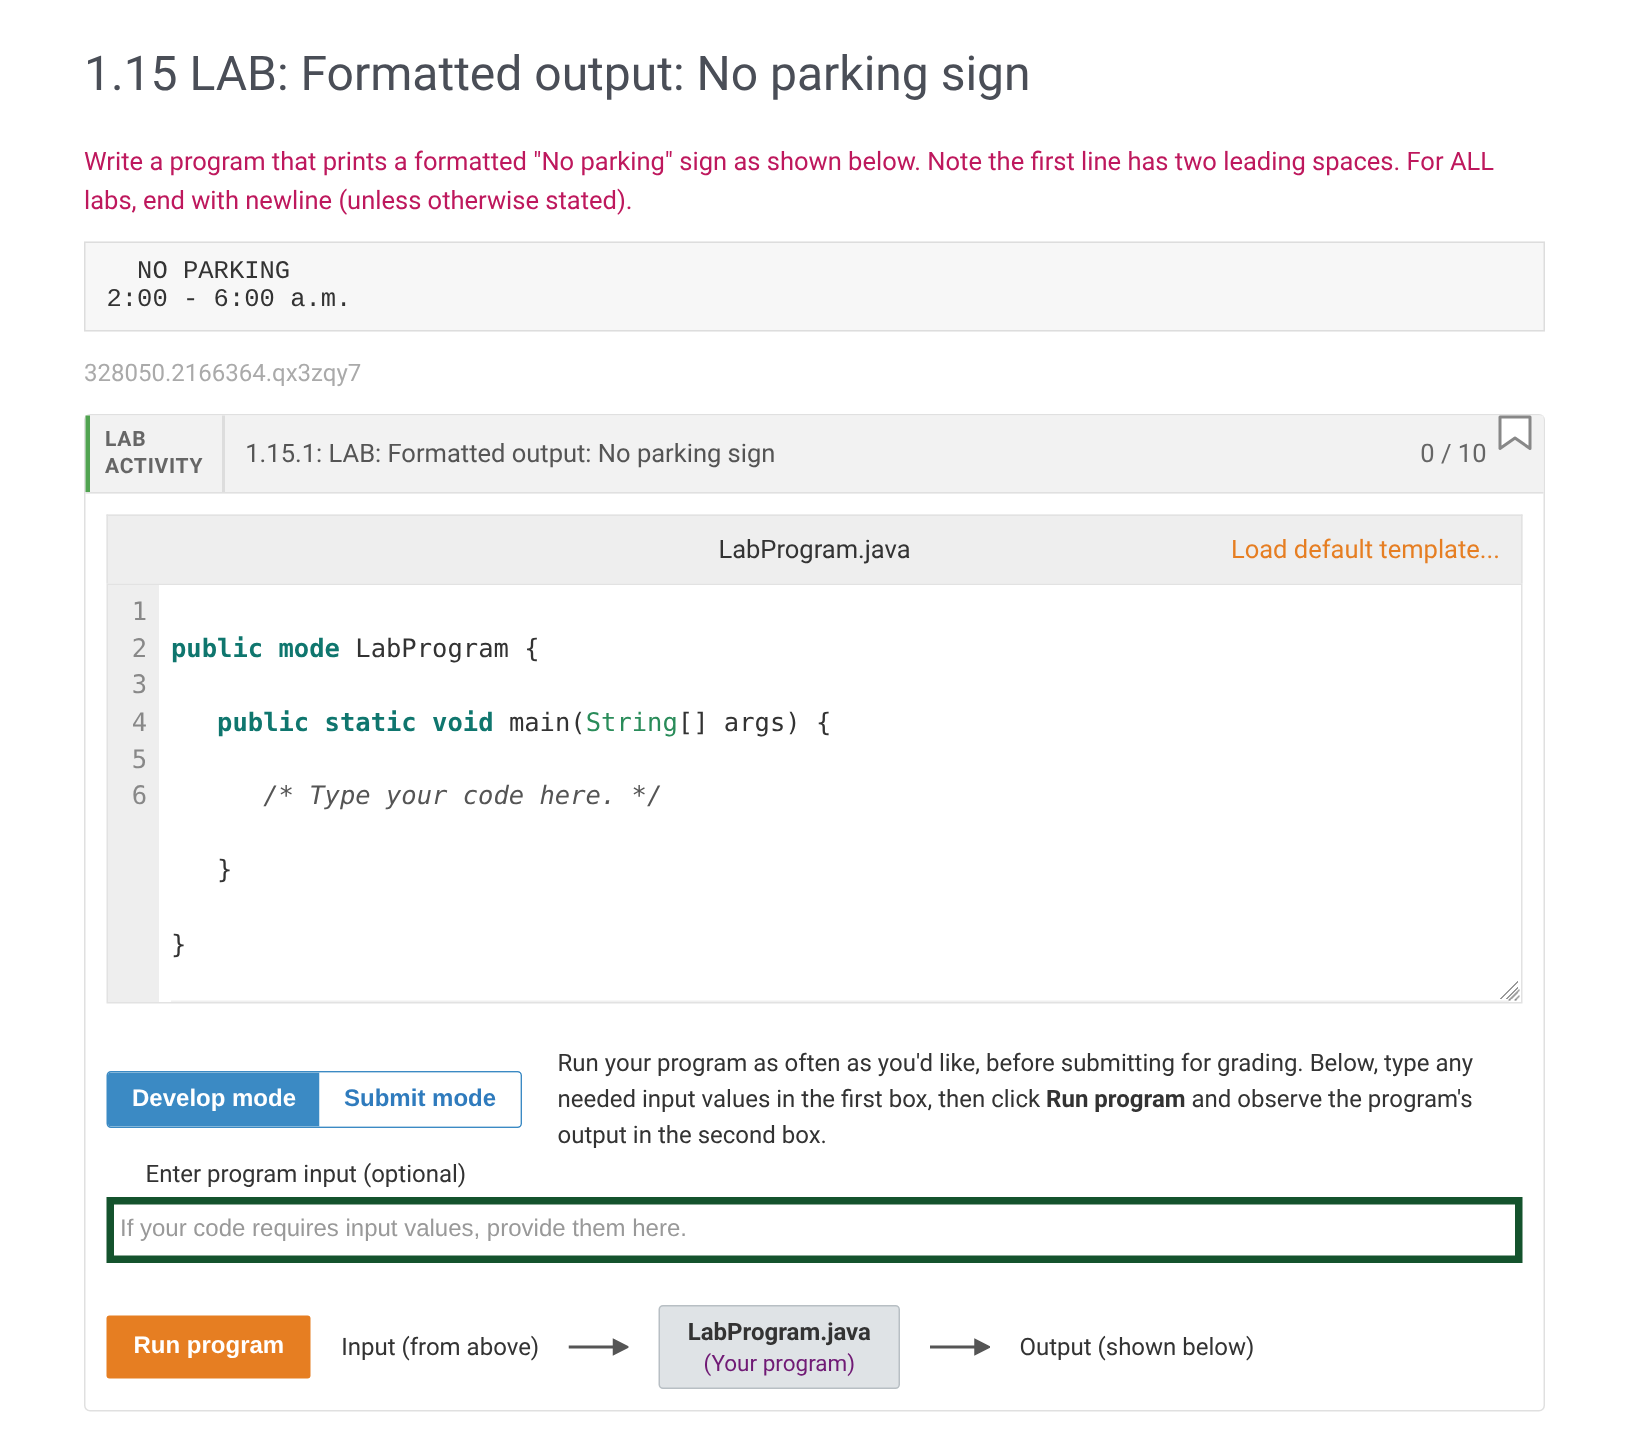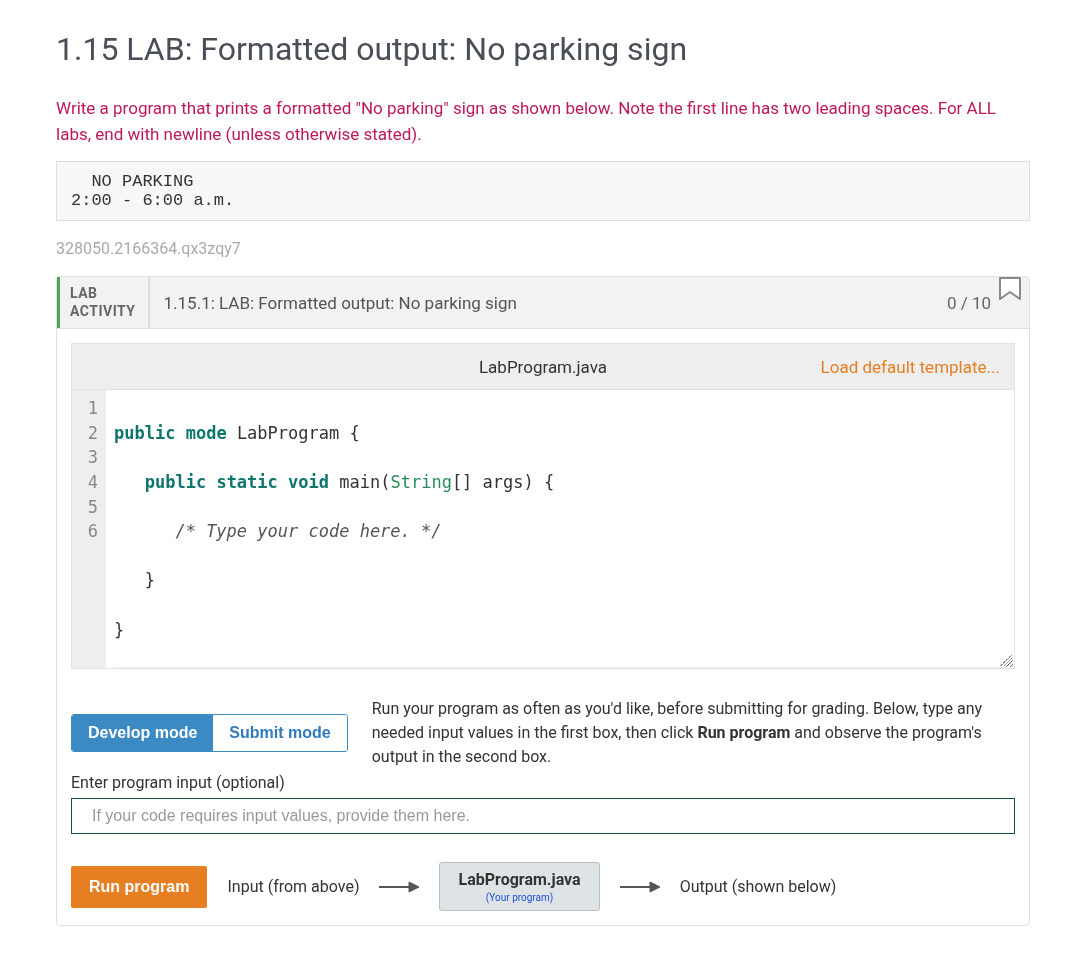--- a/index.html
+++ b/index.html
@@ -160,25 +160,25 @@
     font-size: 16px;
     font-weight: 700;
     cursor: pointer;
     background: #fff;
     color: #2f7bbd;
     border: none;
   }
   .mode-btn.active { background: #3b8ac4; color: #fff; }
   .mode-help { flex: 1; font-size: 16px; color: #333; line-height: 1.5; }
   .mode-help b { font-weight: 700; }
-  .input-label { font-size: 16px; color: #333; margin-bottom: 6px; }
+  .input-label { font-size: 16px; color: #333; margin-bottom: 6px; margin-left: 26px; }
   .input-box {
     width: 100%;
-    border: 1px solid #14532d;
-    padding: 8px 20px;
+    border: 5px solid #14532d;
+    padding: 8px 4px;
     font-size: 16px;
     color: #333;
     margin-bottom: 28px;
   }
   .input-box::placeholder { color: #999; }
   .run-row { display: flex; align-items: center; gap: 20px; }
   .run-btn {
     background: #e67e22;
     color: #fff;
     border: none;
@@ -193,21 +193,21 @@
   .arrow svg { stroke: #555; fill: #555; }
   .prog-box {
     background: #dfe3e6;
     border: 1px solid #b8bfc4;
     border-radius: 3px;
     padding: 6px 18px;
     text-align: center;
     line-height: 1.35;
   }
   .prog-box .fn { font-weight: 700; color: #333; font-size: 16px; }
-  .prog-box .sub { color: #1d4ed8; font-size: 10px; }
+  .prog-box .sub { color: #701a75; font-size: 15px; }
 </style>
 </head>
 <body>
 
 <h1 class="title">1.15 LAB: Formatted output: No parking sign</h1>
 
 <p class="desc">Write a program that prints a formatted "No parking" sign as shown below. Note the first line has two leading spaces. For ALL labs, end with newline (unless otherwise stated).</p>
 
 <div class="sample-output">  NO PARKING
 2:00 - 6:00 a.m.</div>

